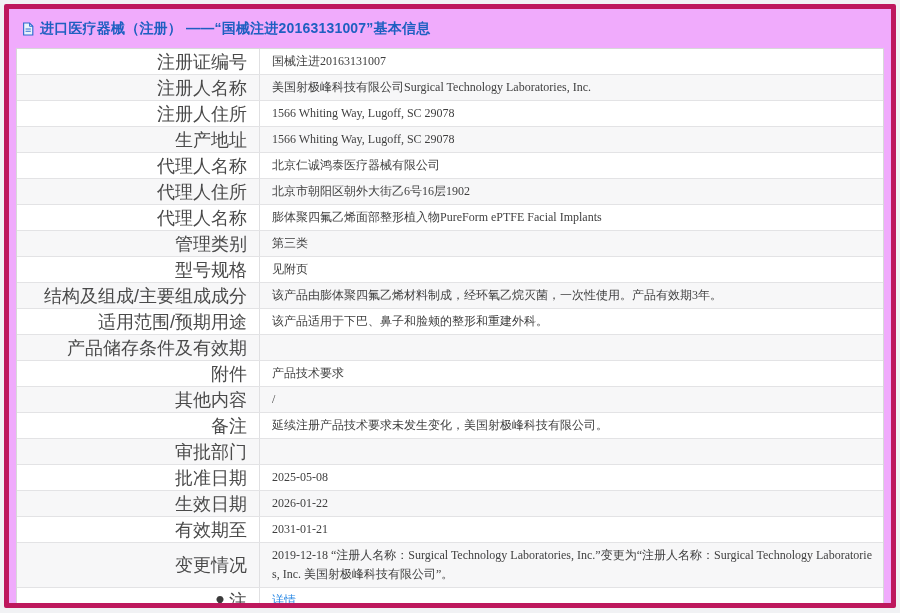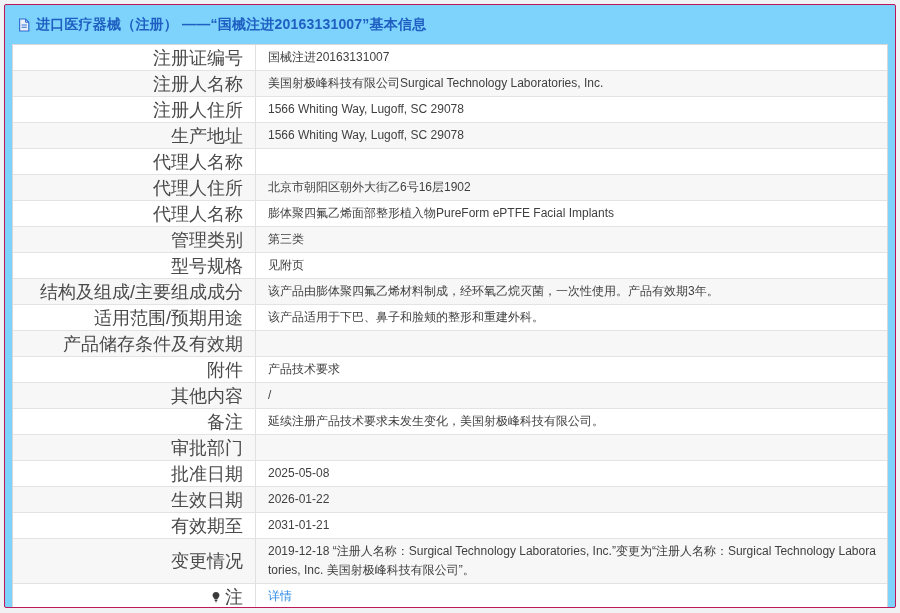--- a/index.html
+++ b/index.html
@@ -5,22 +5,22 @@
   html, body {
     margin: 0; padding: 0;
     width: 900px; height: 613px;
     background: #f1f2f4;
     font-family: "Liberation Sans", "DejaVu Sans", sans-serif;
     overflow: hidden;
   }
   .panel {
     position: absolute;
     left: 4px; top: 4px; right: 4px; bottom: 5px;
-    background: #7dd3fc;
-    border: 1px solid #be185d;
+    background: #f0abfc;
+    border: 5px solid #be185d;
     border-radius: 2px;
     overflow: hidden;
     box-sizing: border-box;
   }
   .header {
     display: flex;
     align-items: center;
     gap: 5px;
     padding: 11px 10px 10px 12px;
   }
@@ -60,20 +60,21 @@
   }
   .cell-value {
     flex: 1;
     display: flex;
     align-items: center;
     padding: 3px 10px 3px 12px;
     font-size: 12px;
     color: #3f3f3f;
     line-height: 19px;
     word-break: break-all;
+    font-family: Liberation Serif, serif;
   }
   .bulb-icon { display: inline-flex; width: 12px; height: 12px; }
   .bulb-icon svg { width: 12px; height: 12px; }
   a.details-link {
     color: #2e8be5;
     text-decoration: none;
     cursor: pointer;
     font-size: 12px;
   }
 </style>
@@ -113,20 +114,21 @@
       <div class="row">
         <div class="cell-label">
           <span>生产地址</span>
         </div>
         <div class="cell-value">1566 Whiting Way, Lugoff, SC 29078</div>
       </div>
       <div class="row">
         <div class="cell-label">
           <span>代理人名称</span>
         </div>
+        <div class="cell-value">北京仁诚鸿泰医疗器械有限公司</div>
       </div>
       <div class="row">
         <div class="cell-label">
           <span>代理人住所</span>
         </div>
         <div class="cell-value">北京市朝阳区朝外大街乙6号16层1902</div>
       </div>
       <div class="row">
         <div class="cell-label">
           <span>代理人名称</span>

